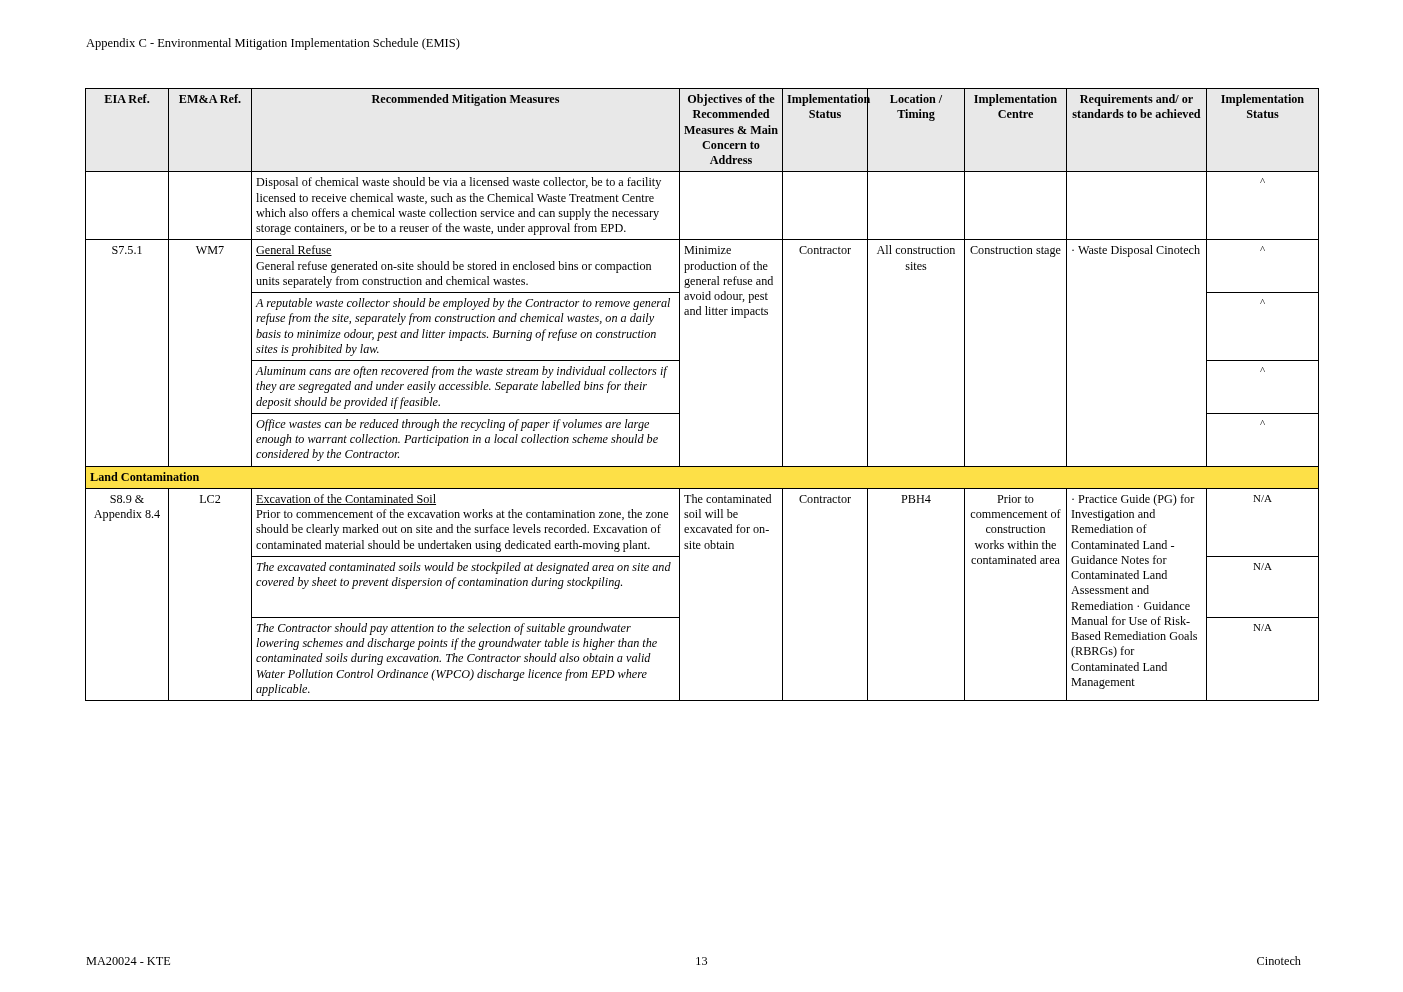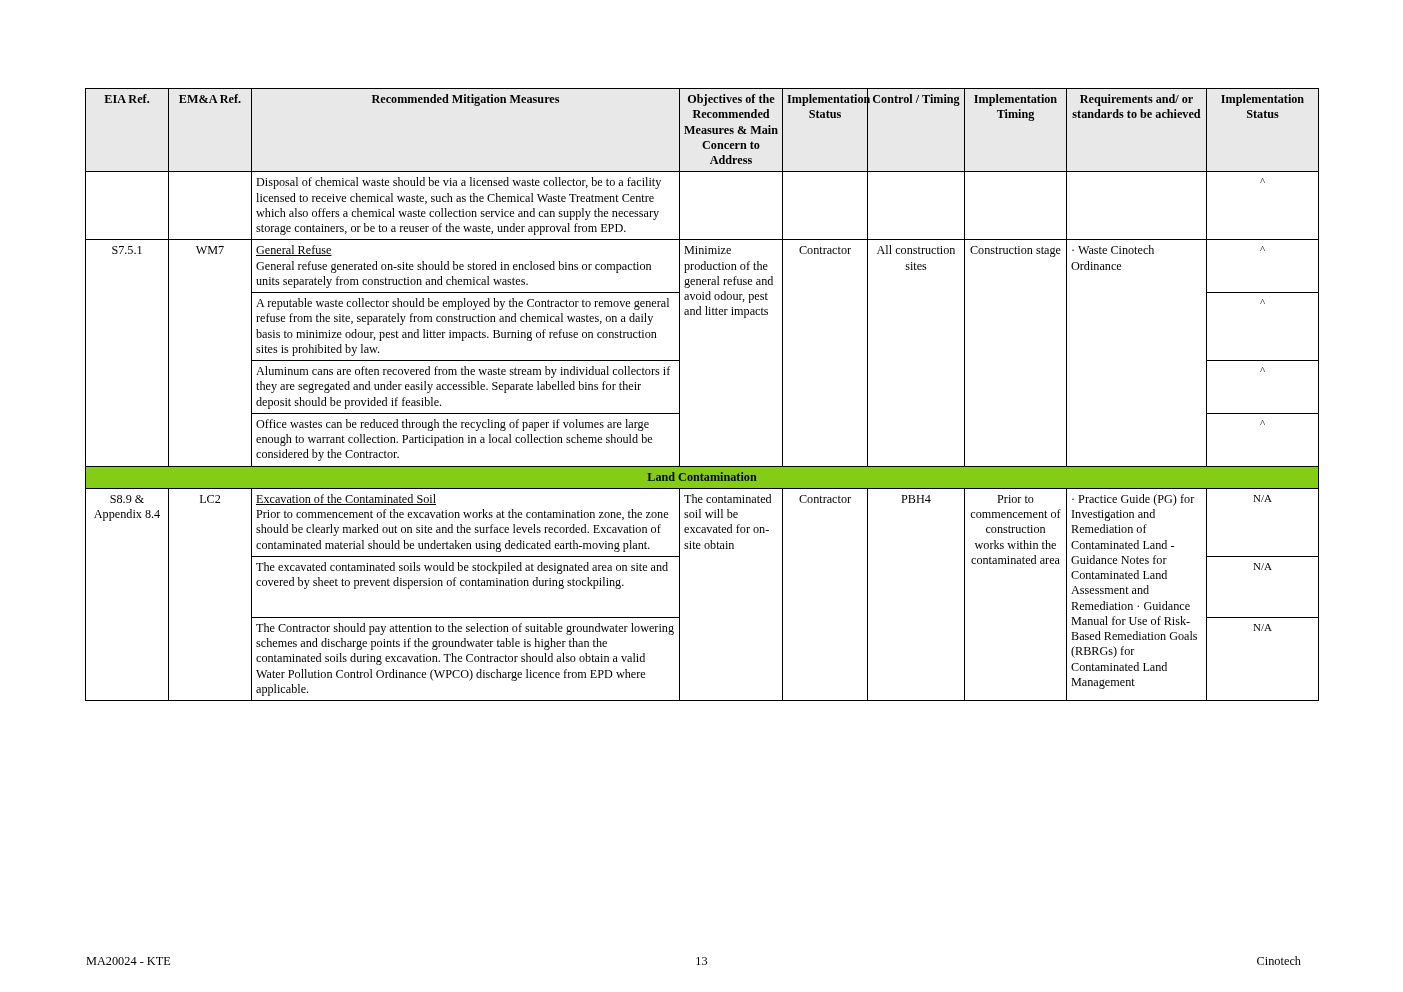--- a/index.html
+++ b/index.html
@@ -56,27 +56,26 @@
   .c-meas  { width: 428px; }
   .c-obj   { width: 103px; }
   .c-agent { width: 85px; }
   .c-loc   { width: 97px; }
   .c-stage { width: 102px; }
   .c-req   { width: 140px; }
   .c-stat  { width: 112px; }
 
   .ctr { text-align: center; margin-top: 24px; }
   .u { text-decoration: underline; }
-  .sub-cell { padding-top: 4px; padding-bottom: 4px; }
+  .sub-cell { padding-top: 4px; padding-bottom: 4px; font-style: italic; }
   .section-row td {
     font-weight: bold;
-    background: #84cc16;
+    background: #fde047;
     padding: 2px 5px;
     font-size: 12.2px;
-    text-align: center;
   }
   .status-mark {
     text-align: center;
     font-size: 11px;
   }
   .footer {
     position: absolute;
     bottom: 38px;
     left: 86px;
     right: 86px;
@@ -85,42 +84,43 @@
   .footer .left { position: absolute; left: 0; }
   .footer .center { position: absolute; left: 50%; transform: translateX(-50%); }
   .footer .right { position: absolute; right: 16px; }
   .req-cell { line-height: 1.28; }
 </style>
 </head>
 <body>
 
 <div class="page">
 
+  <div class="header-text">Appendix C - Environmental Mitigation Implementation Schedule (EMIS)</div>
 
   <table class="emis">
     <colgroup>
       <col class="c-eia">
         <col class="c-emea">
         <col class="c-meas">
         <col class="c-obj">
       <col class="c-agent">
         <col class="c-loc">
         <col class="c-stage">
         <col class="c-req">
         <col class="c-stat">
     </colgroup>
     <thead>
       <tr>
         <th>EIA Ref.</th>
         <th>EM&amp;A Ref.</th>
         <th>Recommended Mitigation Measures</th>
         <th>Objectives of the Recommended Measures &amp; Main Concern to Address</th>
         <th>Implementation Status</th>
-        <th>Control / Timing</th>
-        <th>Implementation Timing</th>
+        <th>Location / Timing</th>
+        <th>Implementation Centre</th>
         <th>Requirements and/ or standards to be achieved</th>
         <th>Implementation Status</th>
       </tr>
     </thead>
     <tbody>
 
       <tr>
         <td></td>
         <td></td>
         <td>Disposal of chemical waste should be via a licensed waste collector, be to a facility licensed to receive chemical waste, such as the Chemical Waste Treatment Centre which also offers a chemical waste collection service and can supply the necessary storage containers, or be to a reuser of the waste, under approval from EPD.</td>
@@ -136,21 +136,21 @@
         <td class="ctr" rowspan="4">S7.5.1</td>
         <td class="ctr" rowspan="4">WM7</td>
         <td>
           <div class="u">General Refuse</div>
           <div>General refuse generated on-site should be stored in enclosed bins or compaction units separately from construction and chemical wastes.</div>
         </td>
         <td rowspan="4">Minimize production of the general refuse and avoid odour, pest and litter impacts</td>
         <td class="ctr" rowspan="4">Contractor</td>
         <td class="ctr" rowspan="4">All construction sites</td>
         <td class="ctr" rowspan="4">Construction stage</td>
-        <td rowspan="4">· Waste Cinotech Ordinance</td>
+        <td rowspan="4">· Waste Disposal Cinotech</td>
         <td class="status-mark">^</td>
       </tr>
       <tr>
         <td class="sub-cell">A reputable waste collector should be employed by the Contractor to remove general refuse from the site, separately from construction and chemical wastes, on a daily basis to minimize odour, pest and litter impacts.  Burning of refuse on construction sites is prohibited by law.</td>
         <td class="status-mark">^</td>
       </tr>
       <tr>
         <td class="sub-cell">Aluminum cans are often recovered from the waste stream by individual collectors if they are segregated and under easily accessible.  Separate labelled bins for their deposit should be provided if feasible.</td>
         <td class="status-mark">^</td>
       </tr>

